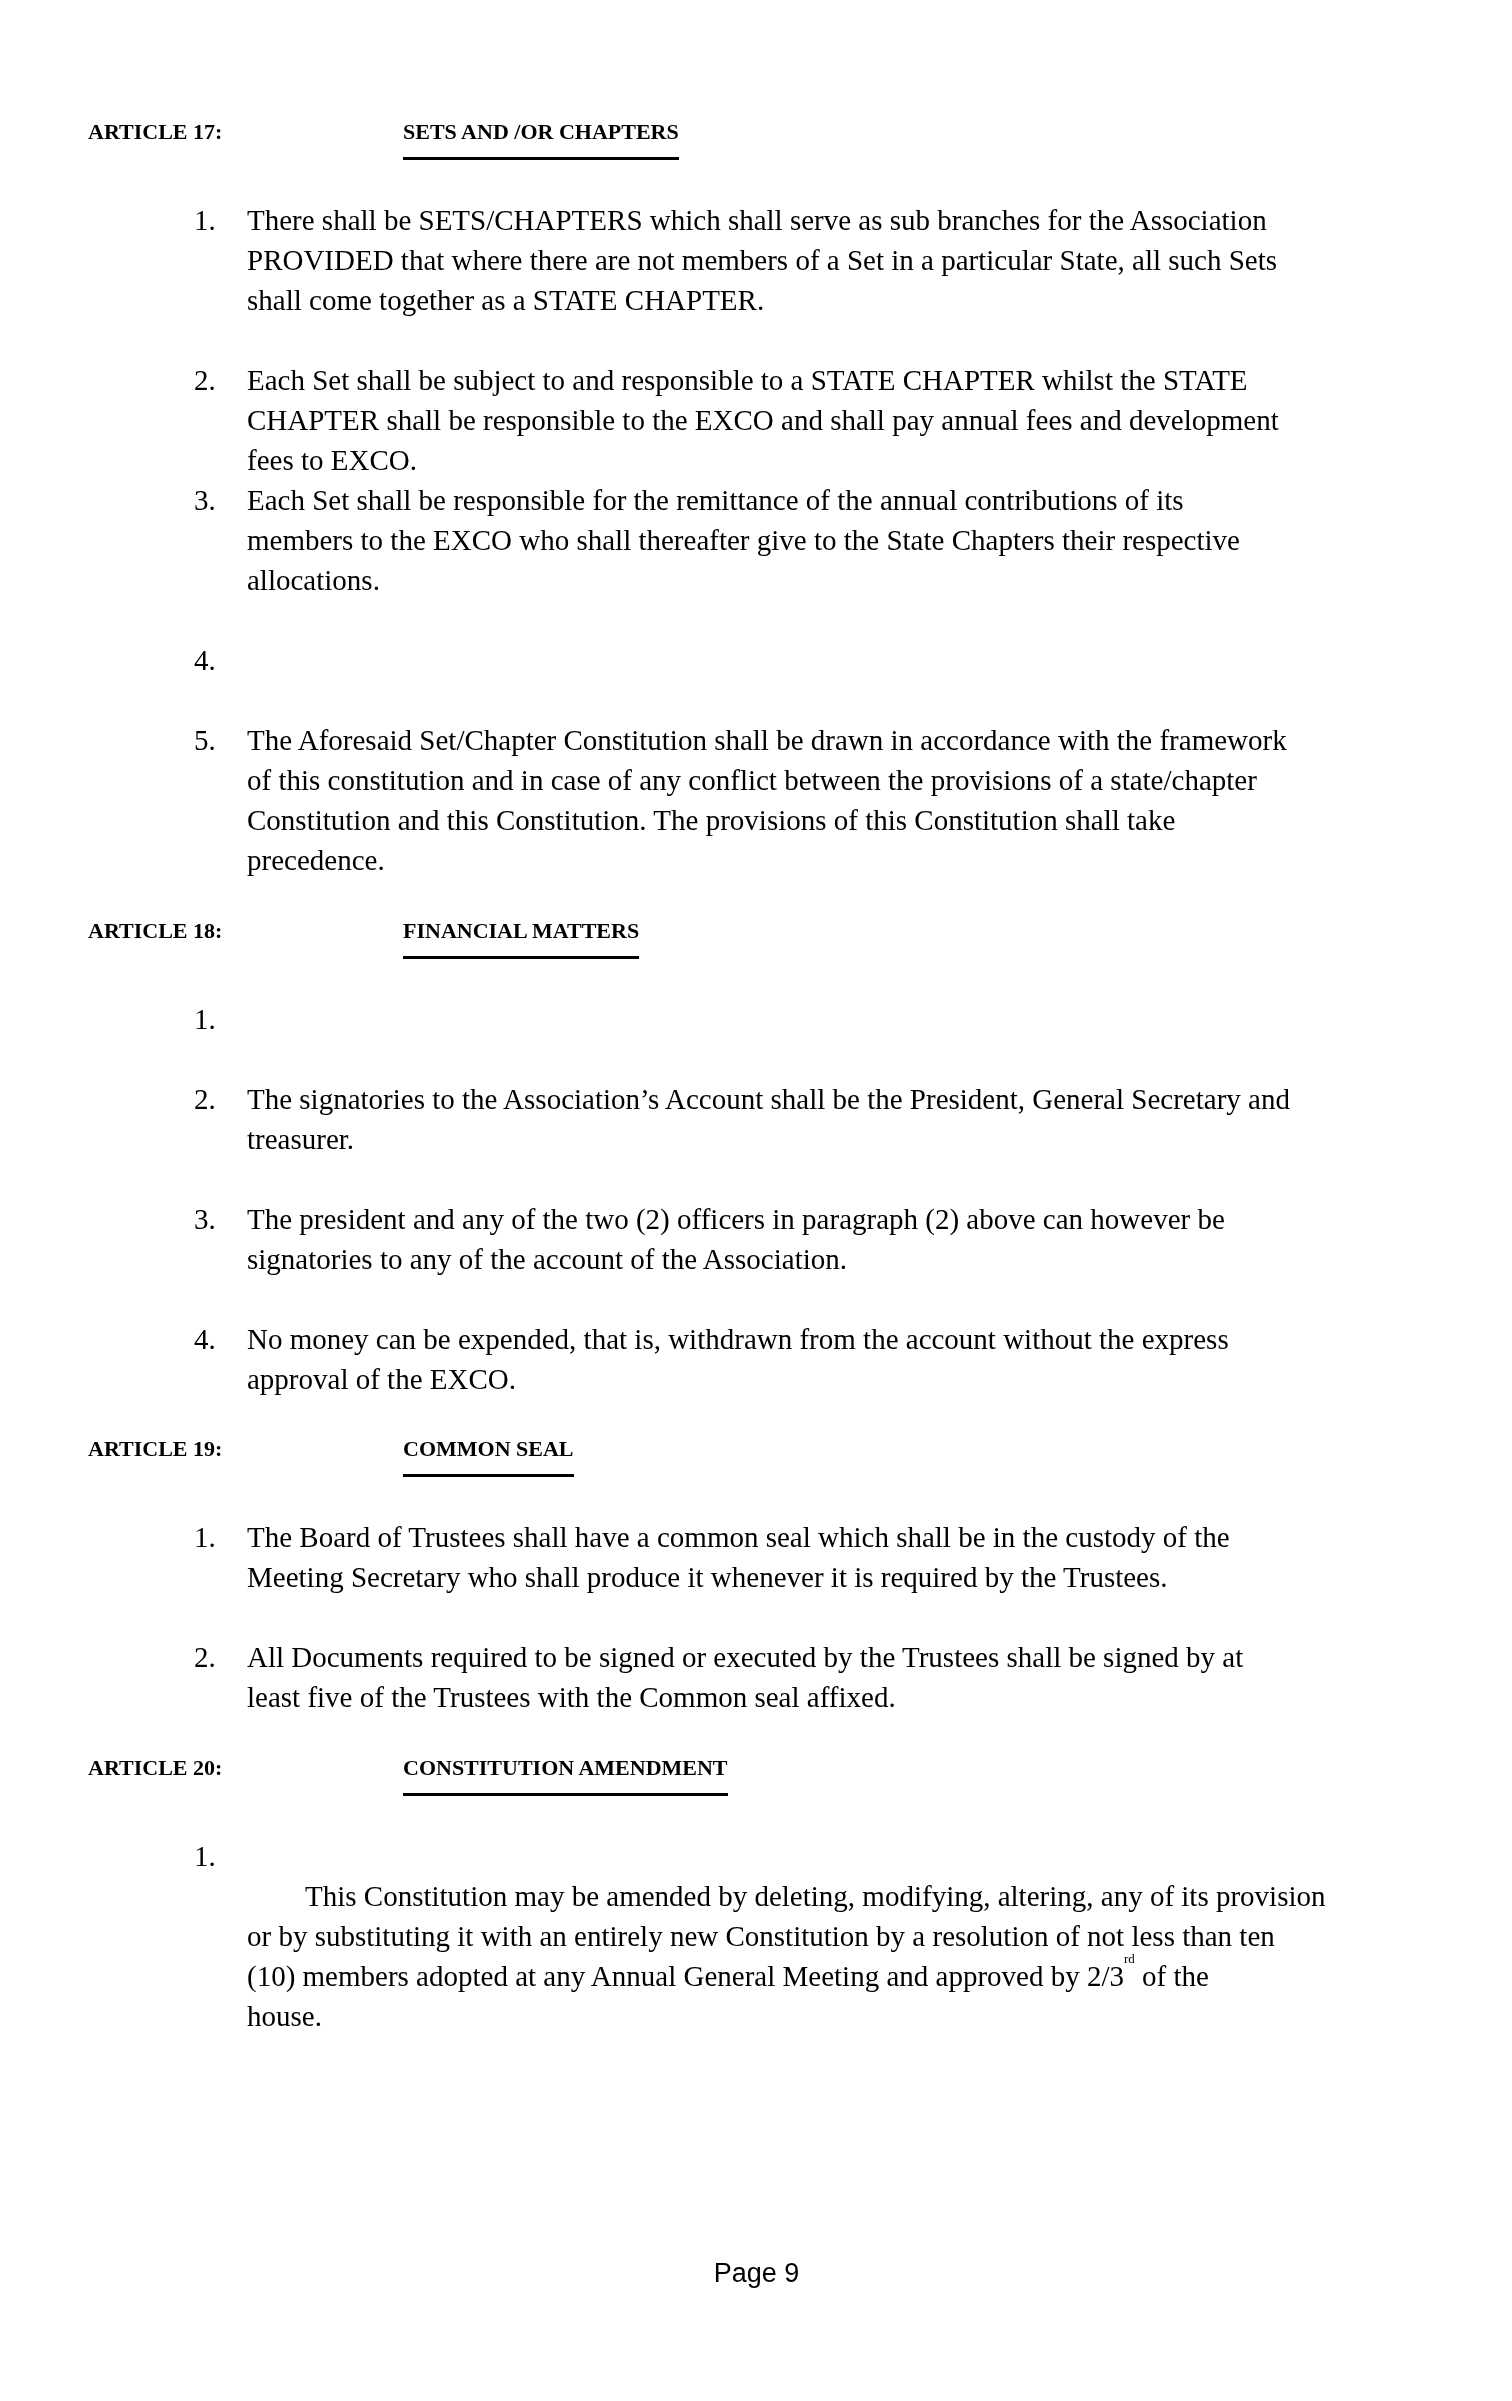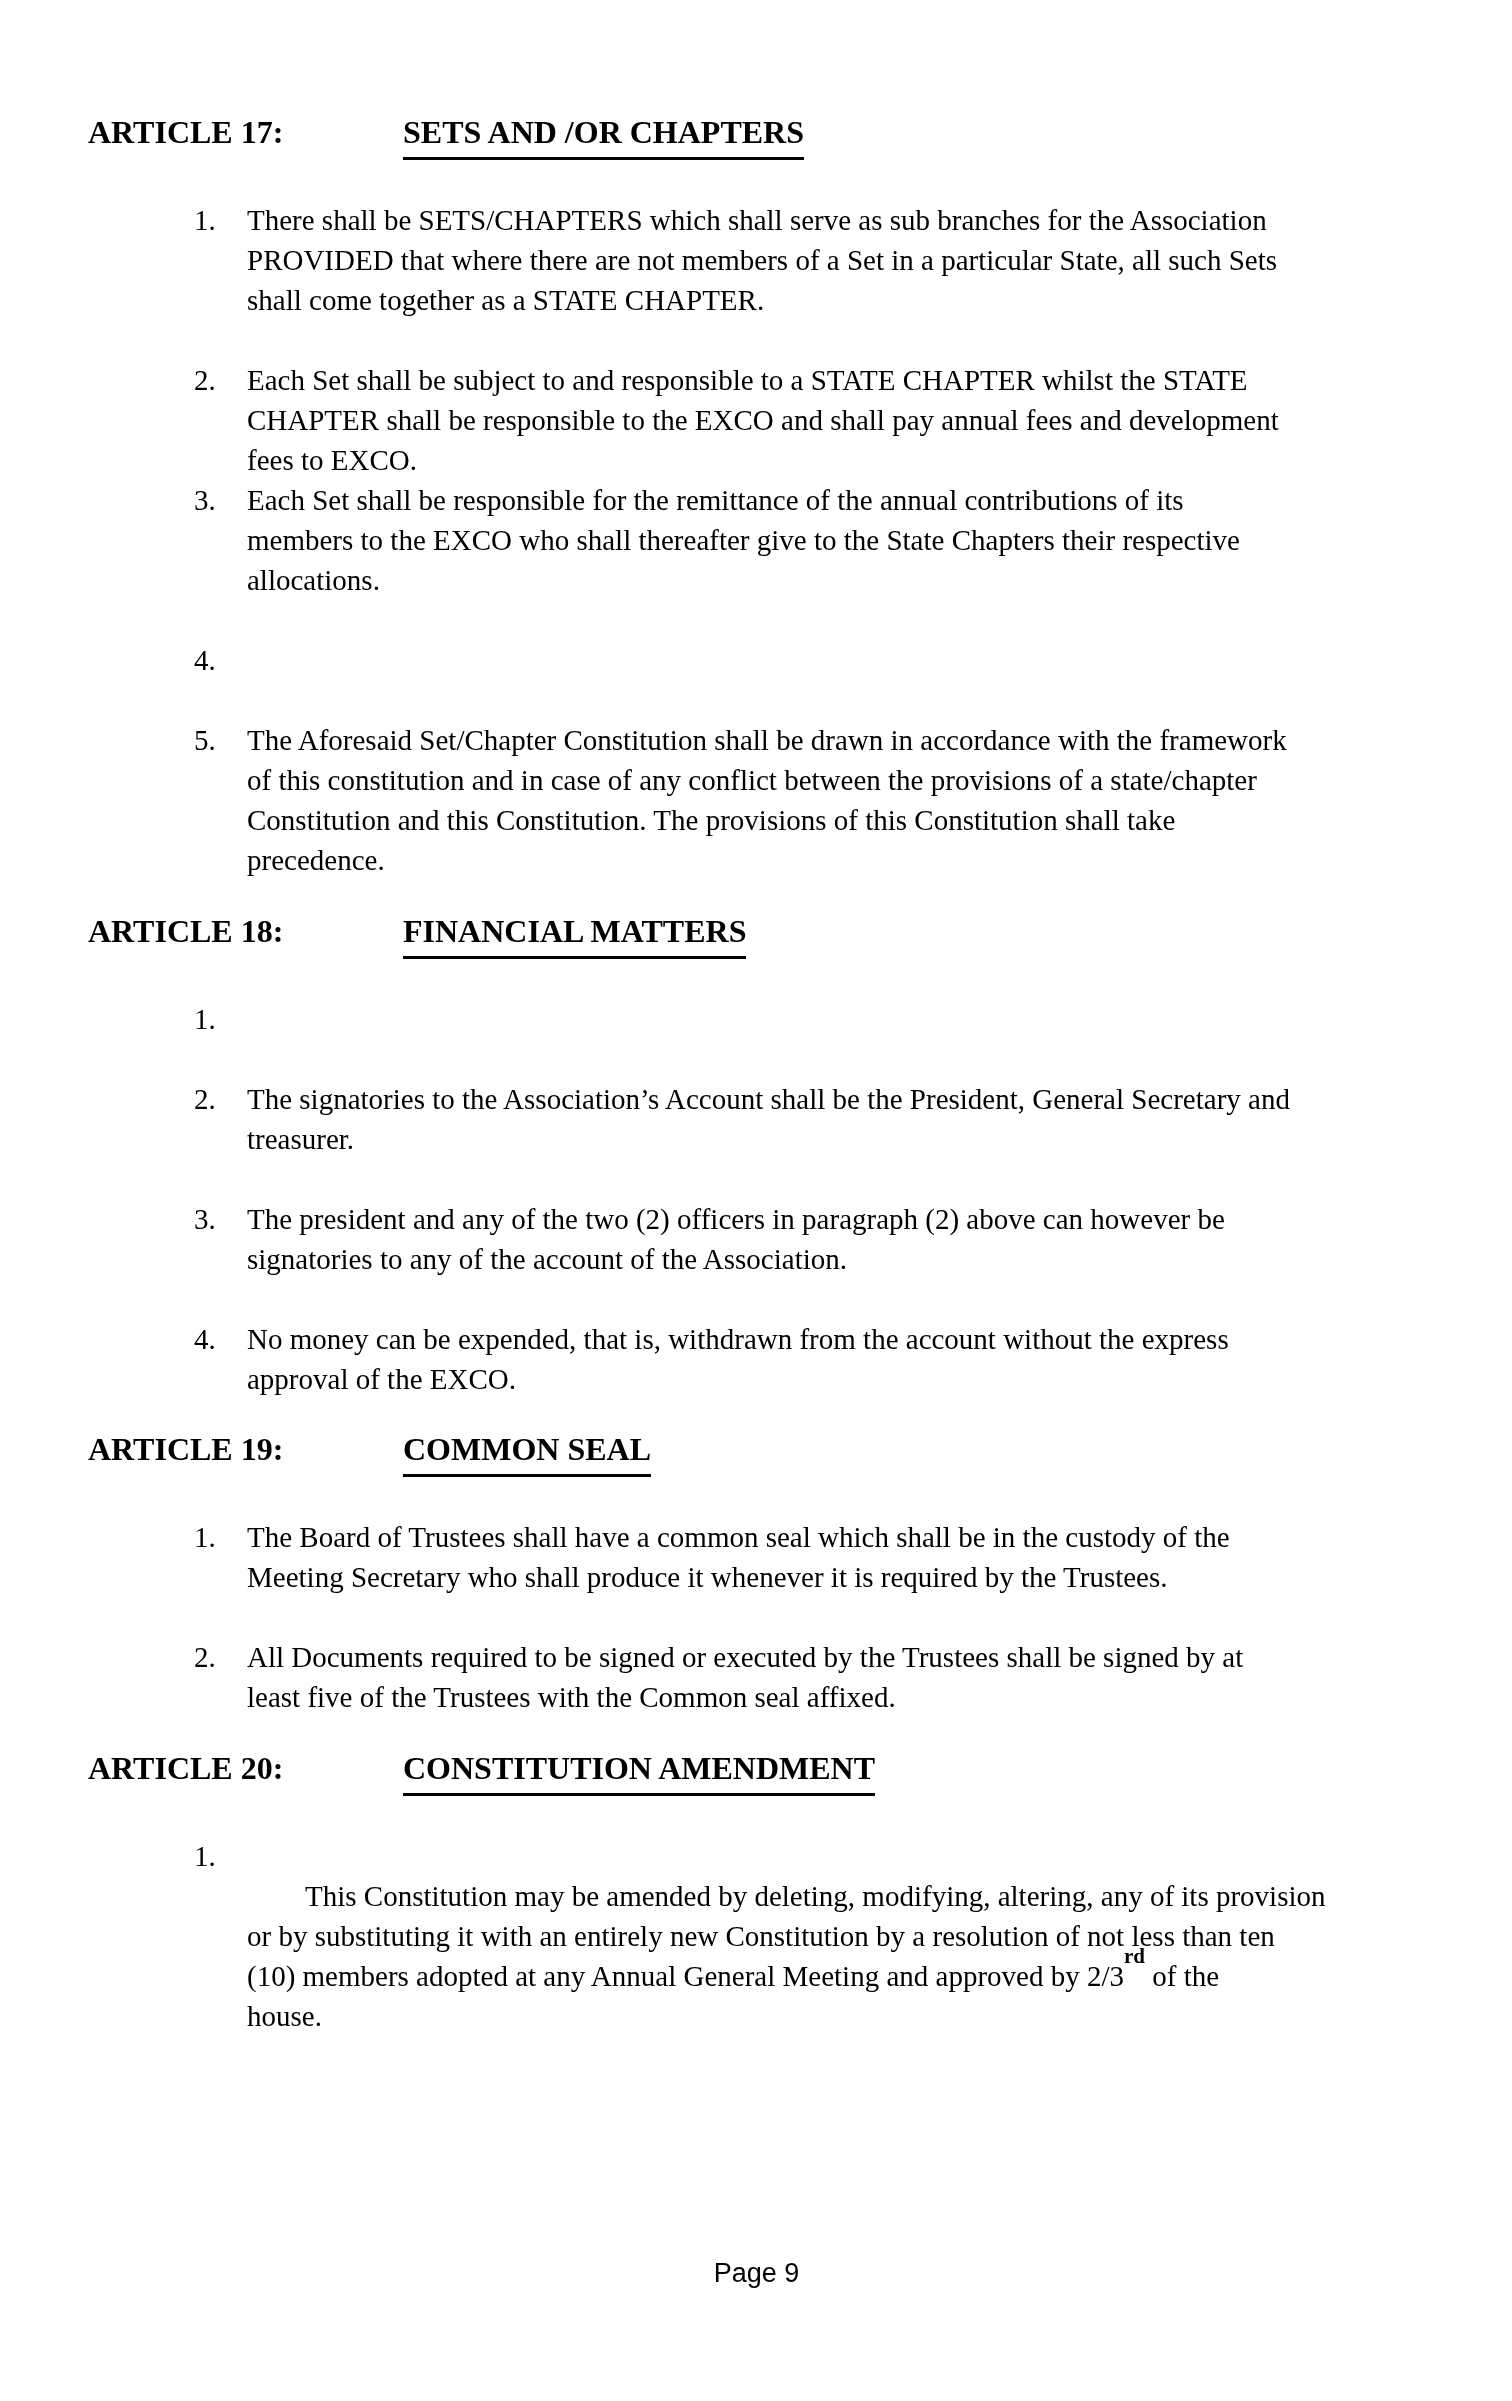--- a/index.html
+++ b/index.html
@@ -11,21 +11,21 @@
     color: #000000;
     font-family: "Liberation Serif", "DejaVu Serif", serif;
     box-sizing: border-box;
     padding-top: 112px;
     overflow: hidden;
   }
   .art-head {
     display: flex;
     align-items: flex-start;
     font-weight: bold;
-    font-size: 32px;
+    font-size: 22px;
     line-height: 40px;
     margin-top: 30.5px;
   }
   section:first-of-type .art-head { margin-top: 0; }
   .art-label {
     flex: 0 0 315px;
     margin-left: 88px;
     width: 315px;
   }
   .art-title {
@@ -38,25 +38,24 @@
     display: flex;
     font-size: 29px;
     line-height: 40px;
     margin-top: 40px;
   }
   .item .num { flex: 0 0 53px; margin-left: 194px; }
   .item .txt { white-space: pre-wrap; max-width: 1197px; }
   .item .txt span { white-space: pre-wrap; }
   .item.flush { margin-top: 0; }
   sup.ord {
-    font-size: 21px;
+    font-size: 13px;
     line-height: 0;
     position: relative;
     top: -11.4px;
-    font-weight: bold;
   }
   .footer {
     position: absolute;
     left: 0;
     top: 2254px;
     width: 100%;
     box-sizing: border-box;
     padding: 0 72px;
     display: flex;
     align-items: center;

